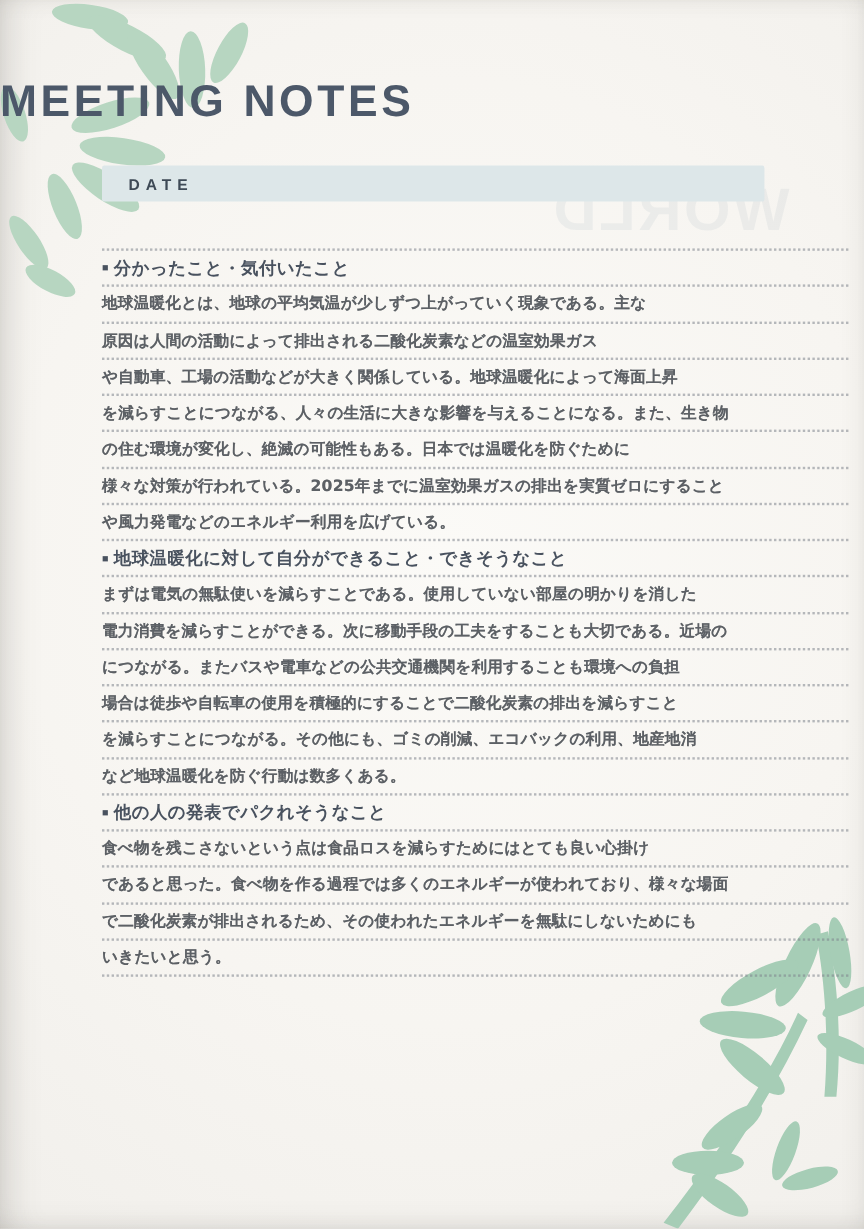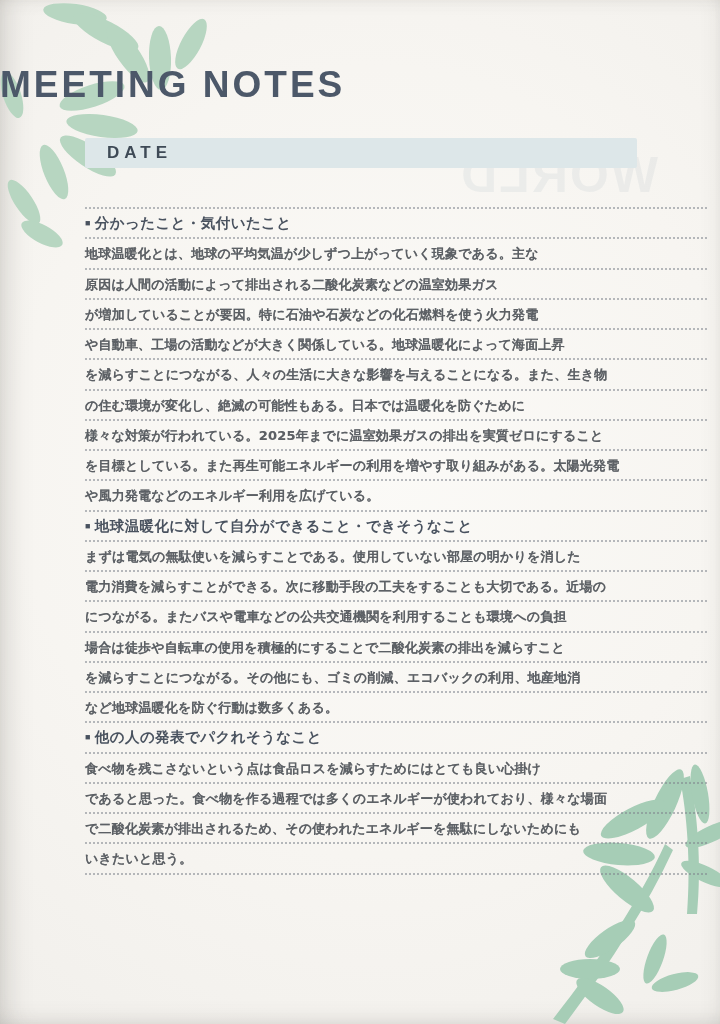--- a/index.html
+++ b/index.html
@@ -33,21 +33,21 @@
     font-size:50px;font-weight:bold;letter-spacing:2px;
     color:#aebcc4;opacity:.16;pointer-events:none;
   }
   
   .datebar{
     position:absolute;left:85px;top:138px;width:552px;height:30px;
     background:#dde7e9;border-radius:2px;
     display:flex;align-items:center;
   }
   .datebar .lbl{
-    margin-left:22px;font-size:17px;font-weight:bold;letter-spacing:5px;color:#3e4a56;
+    margin-left:22px;font-size:13px;font-weight:bold;letter-spacing:5px;color:#3e4a56;
   }
   
   .rules{
     position:absolute;left:85px;top:207px;width:622px;
     border-bottom:2px dotted rgba(125,132,140,.55);
   }
   .row{
     height:30.25px;box-sizing:border-box;
     border-top:2px dotted rgba(125,132,140,.55);
     line-height:29px;white-space:nowrap;overflow:visible;
@@ -114,26 +114,24 @@
     <span class="lbl">DATE</span>
   </div>
 
   <div class="rules">
 
     <div class="row hd">
       <span class="bullet">■</span><span>分かったこと・気付いたこと</span>
     </div>
     <div class="row hw">地球温暖化とは、地球の平均気温が少しずつ上がっていく現象である。主な</div>
     <div class="row hw">原因は人間の活動によって排出される二酸化炭素などの温室効果ガス</div>
-    <div class="row hw">が増加していることが要因。特に石油や石炭などの化石燃料を使う火力発電</div>
     <div class="row hw">や自動車、工場の活動などが大きく関係している。地球温暖化によって海面上昇</div>
     <div class="row hw">を減らすことにつながる、人々の生活に大きな影響を与えることになる。また、生き物</div>
     <div class="row hw">の住む環境が変化し、絶滅の可能性もある。日本では温暖化を防ぐために</div>
     <div class="row hw">様々な対策が行われている。2025年までに温室効果ガスの排出を実質ゼロにすること</div>
-    <div class="row hw">を目標としている。また再生可能エネルギーの利用を増やす取り組みがある。太陽光発電</div>
     <div class="row hw">や風力発電などのエネルギー利用を広げている。</div>
 
     <div class="row hd">
       <span class="bullet">■</span><span>地球温暖化に対して自分ができること・できそうなこと</span>
     </div>
     <div class="row hw">まずは電気の無駄使いを減らすことである。使用していない部屋の明かりを消した</div>
     <div class="row hw">電力消費を減らすことができる。次に移動手段の工夫をすることも大切である。近場の</div>
     <div class="row hw">につながる。またバスや電車などの公共交通機関を利用することも環境への負担</div>
     <div class="row hw">場合は徒歩や自転車の使用を積極的にすることで二酸化炭素の排出を減らすこと</div>
     <div class="row hw">を減らすことにつながる。その他にも、ゴミの削減、エコバックの利用、地産地消</div>

